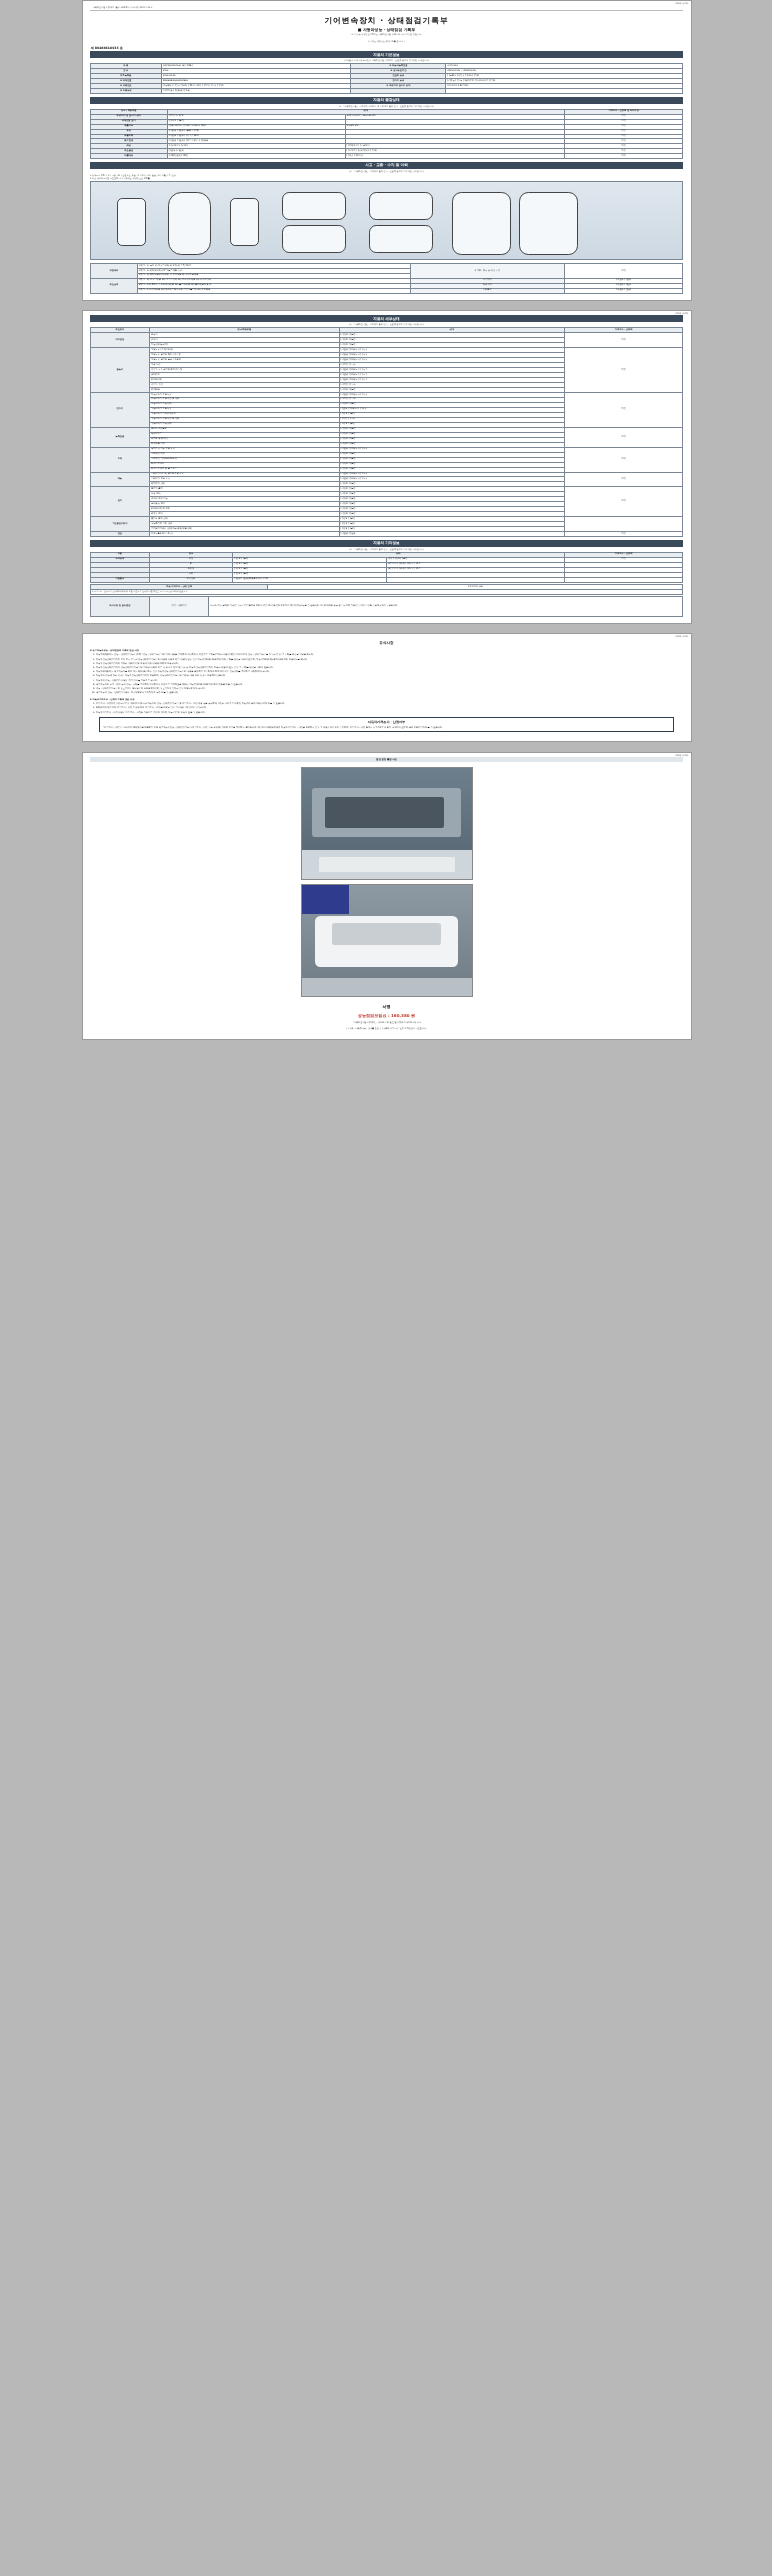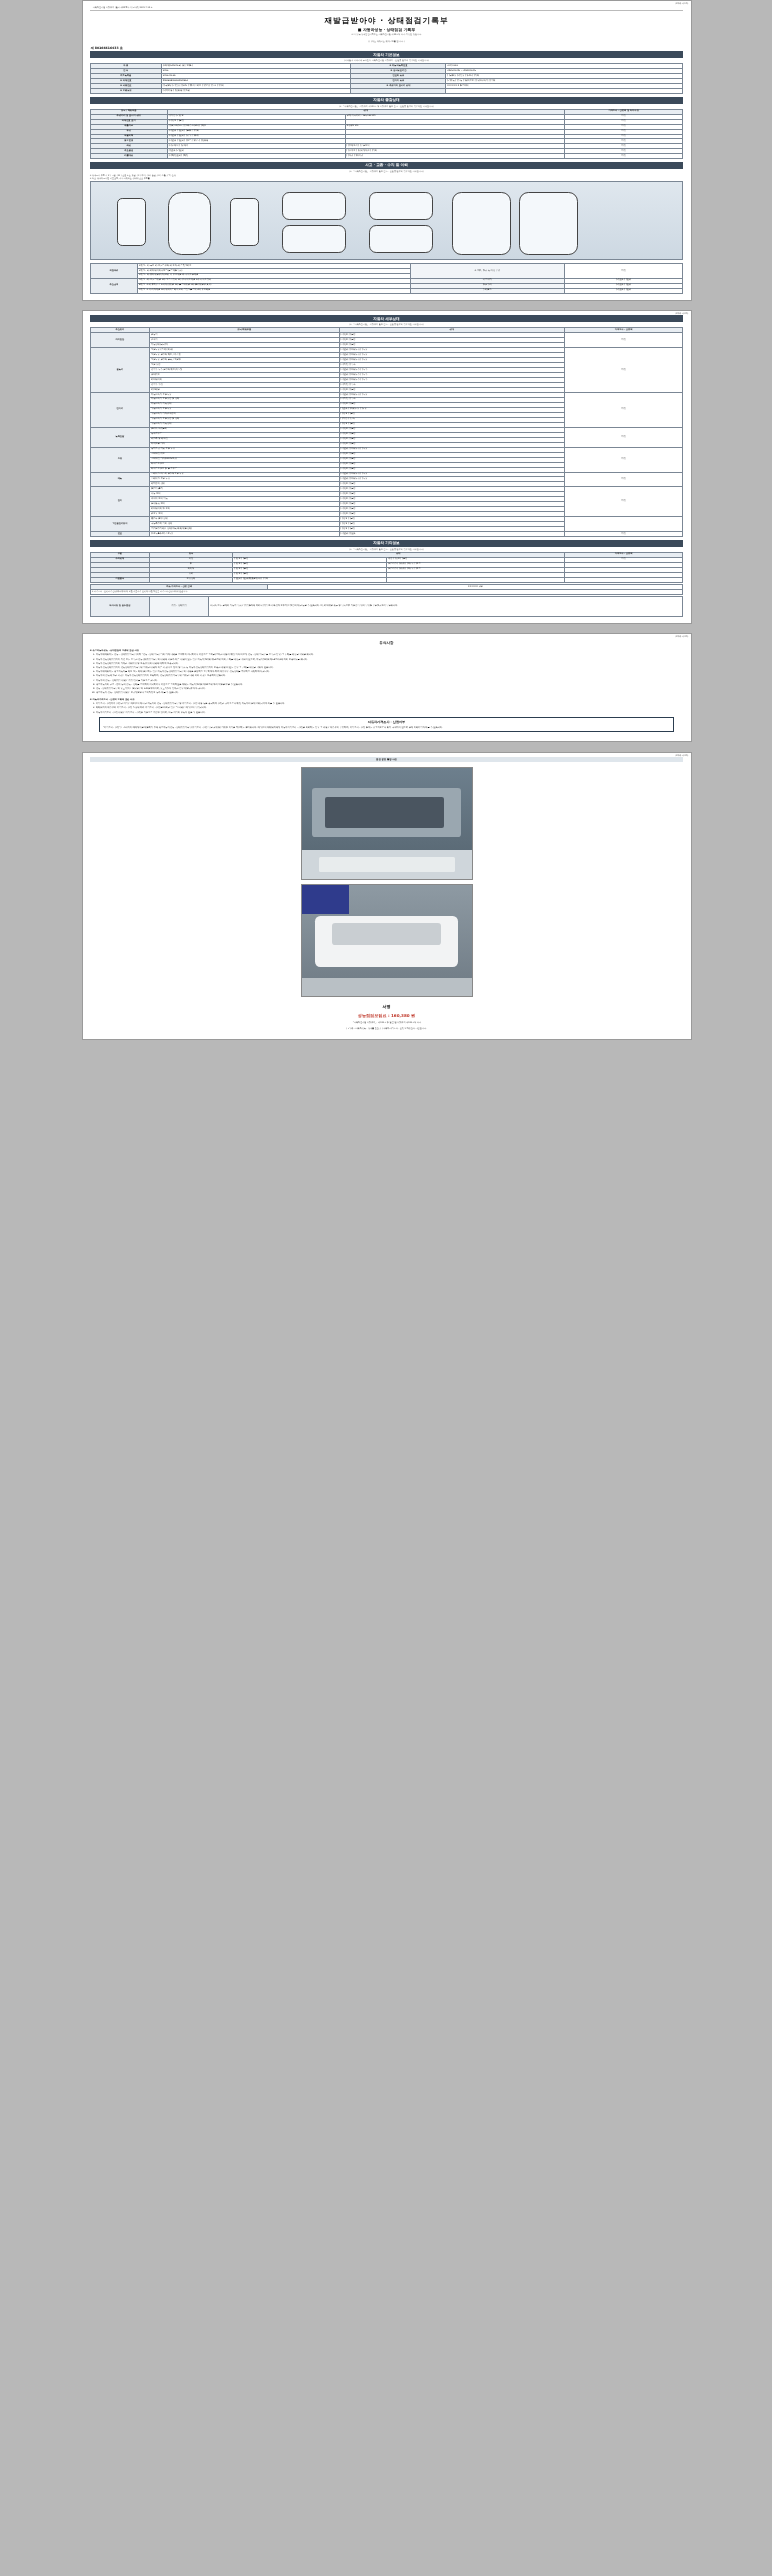--- a/index.html
+++ b/index.html
@@ -45,21 +45,21 @@
 
 <div class="page">
 
   <div class="sheet">
     <div class="tiny-tr">(3쪽중 제1쪽)</div>
     <div class="pad">
       <div class="tophdr">
         <span>자동차관리법 시행규칙 [별지 제82호서식] &lt;개정 2021.7.13.&gt;</span>
       </div>
 
-      <div class="maintitle">재발급받아야 · 상태점검기록부</div>
+      <div class="maintitle">기어변속장치 · 상태점검기록부</div>
       <div class="subtitle">■ 자동차성능 · 상태점검 기록부</div>
       <div class="subnote">※ 이 성능·상태점검기록부는 자동차관리법 제58조에 따라 작성된 것입니다.</div>
       <div class="subnote">( [ ]에는 해당되는 곳에 √표를 합니다. )</div>
 
       <div class="docno">
         <span>제</span>
         <span>80266616433</span>
         <span>호</span>
       </div>
 

